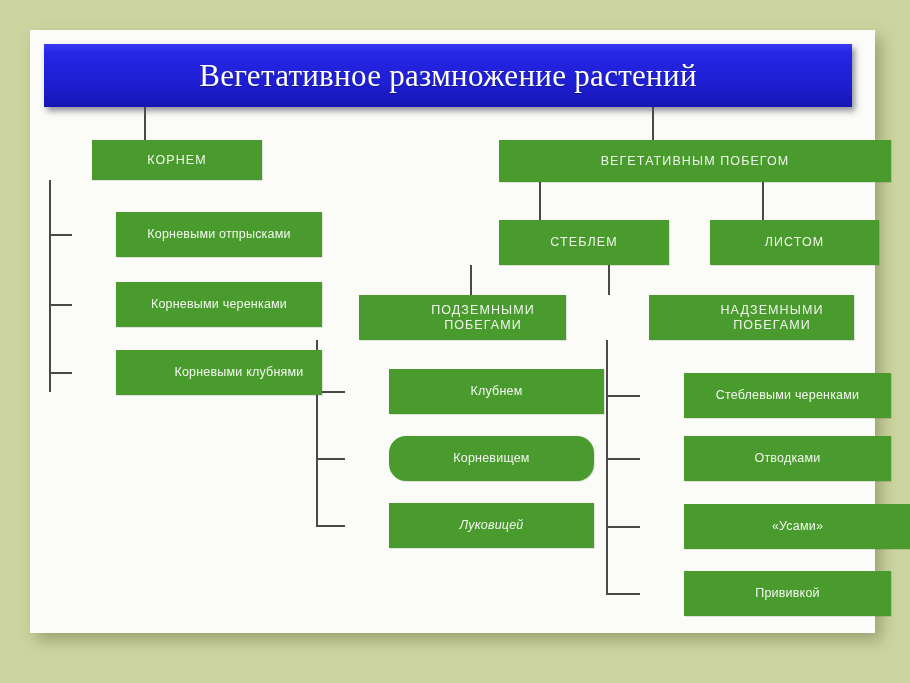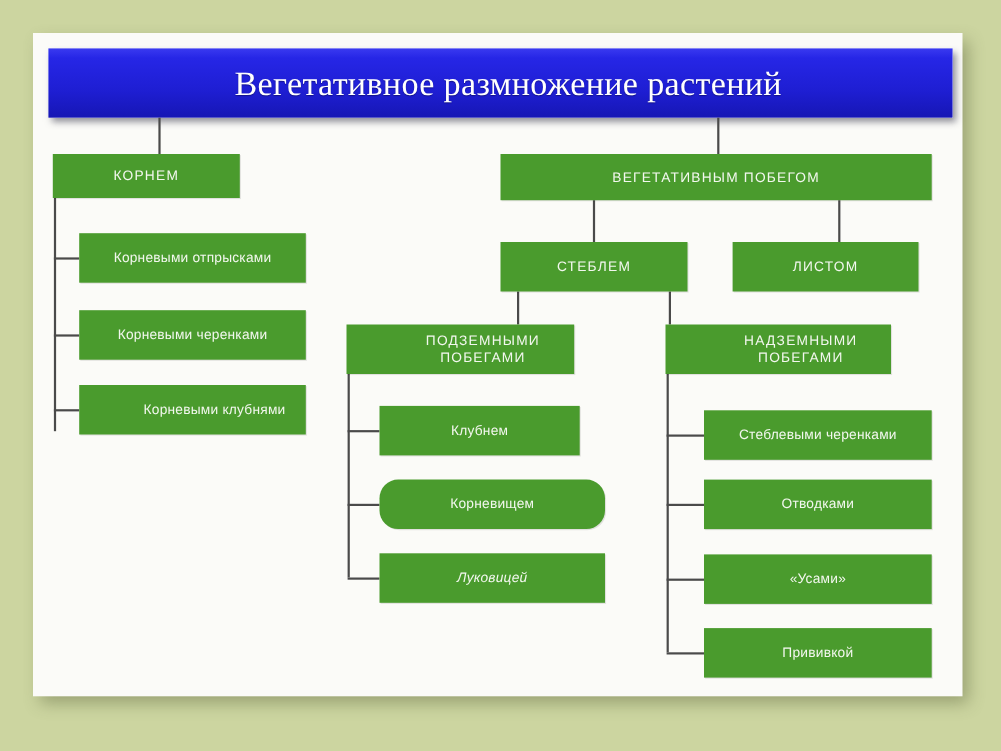--- a/index.html
+++ b/index.html
@@ -16,21 +16,21 @@
     background:#fbfbf8;
     box-shadow:6px 7px 14px rgba(90,100,60,.45);
   }
   
   #title-banner{
     position:absolute;
     left:14px;top:14px;
     width:808px;height:63px;
     background:linear-gradient(to bottom,#3a3af0 0%,#2626e6 14%,#1e1ed2 62%,#1616b4 100%);
     box-shadow:3px 4px 6px rgba(40,40,60,.5);
-    display:flex;align-items:center;justify-content:center;padding-left:14px;
+    display:flex;align-items:center;justify-content:center;
   }
   #title-text{
     font-family:"Liberation Serif",serif;
     color:#ffffff;
     font-size:31px;
     letter-spacing:.3px;
     white-space:nowrap;
     text-shadow:0 1px 1px rgba(0,0,0,.35);
   }
   
@@ -40,20 +40,21 @@
   
   .box{
     position:absolute;
     background:#4a9b2d;
     color:#f2f7ee;
     display:flex;align-items:center;justify-content:center;
     text-align:center;
     box-sizing:border-box;
     line-height:1.18;
     box-shadow:1px 1px 0 rgba(0,0,0,.10);
+    margin-left:44px;
   }
   .caps{font-size:12.5px;letter-spacing:1.1px;}
   .low{font-size:12.5px;letter-spacing:.2px;}
   .two-line{white-space:pre-line;padding-left:41px;}
 </style>
 </head>
 <body>
 
 <div id="slide">
 
@@ -116,36 +117,36 @@
   <div class="box low" style="left:42px;top:182px;width:206px;height:45px;">
     <span>Корневыми отпрысками</span>
   </div>
   <div class="box low" style="left:42px;top:252px;width:206px;height:45px;">
     <span>Корневыми черенками</span>
   </div>
   <div class="box low" style="left:42px;top:320px;width:206px;height:45px;padding-left:40px;">
     <span>Корневыми клубнями</span>
   </div>
 
-  <div class="box low" style="left:315px;top:339px;width:182px;height:45px;">
+  <div class="box low" style="left:315px;top:339px;width:215px;height:45px;">
     <span>Клубнем</span>
   </div>
   <div class="box low" style="left:315px;top:406px;width:205px;height:45px;border-radius:17px;">
     <span>Корневищем</span>
   </div>
   <div class="box low" style="left:315px;top:473px;width:205px;height:45px;font-style:italic;">
     <span>Луковицей</span>
   </div>
 
   <div class="box low" style="left:610px;top:343px;width:207px;height:45px;">
     <span>Стеблевыми черенками</span>
   </div>
   <div class="box low" style="left:610px;top:406px;width:207px;height:45px;">
     <span>Отводками</span>
   </div>
-  <div class="box low" style="left:610px;top:474px;width:207px;height:45px;">
+  <div class="box low" style="left:610px;top:474px;width:227px;height:45px;">
     <span>«Усами»</span>
   </div>
   <div class="box low" style="left:610px;top:541px;width:207px;height:45px;">
     <span>Прививкой</span>
   </div>
 
 </div>
 
 </body></html>

